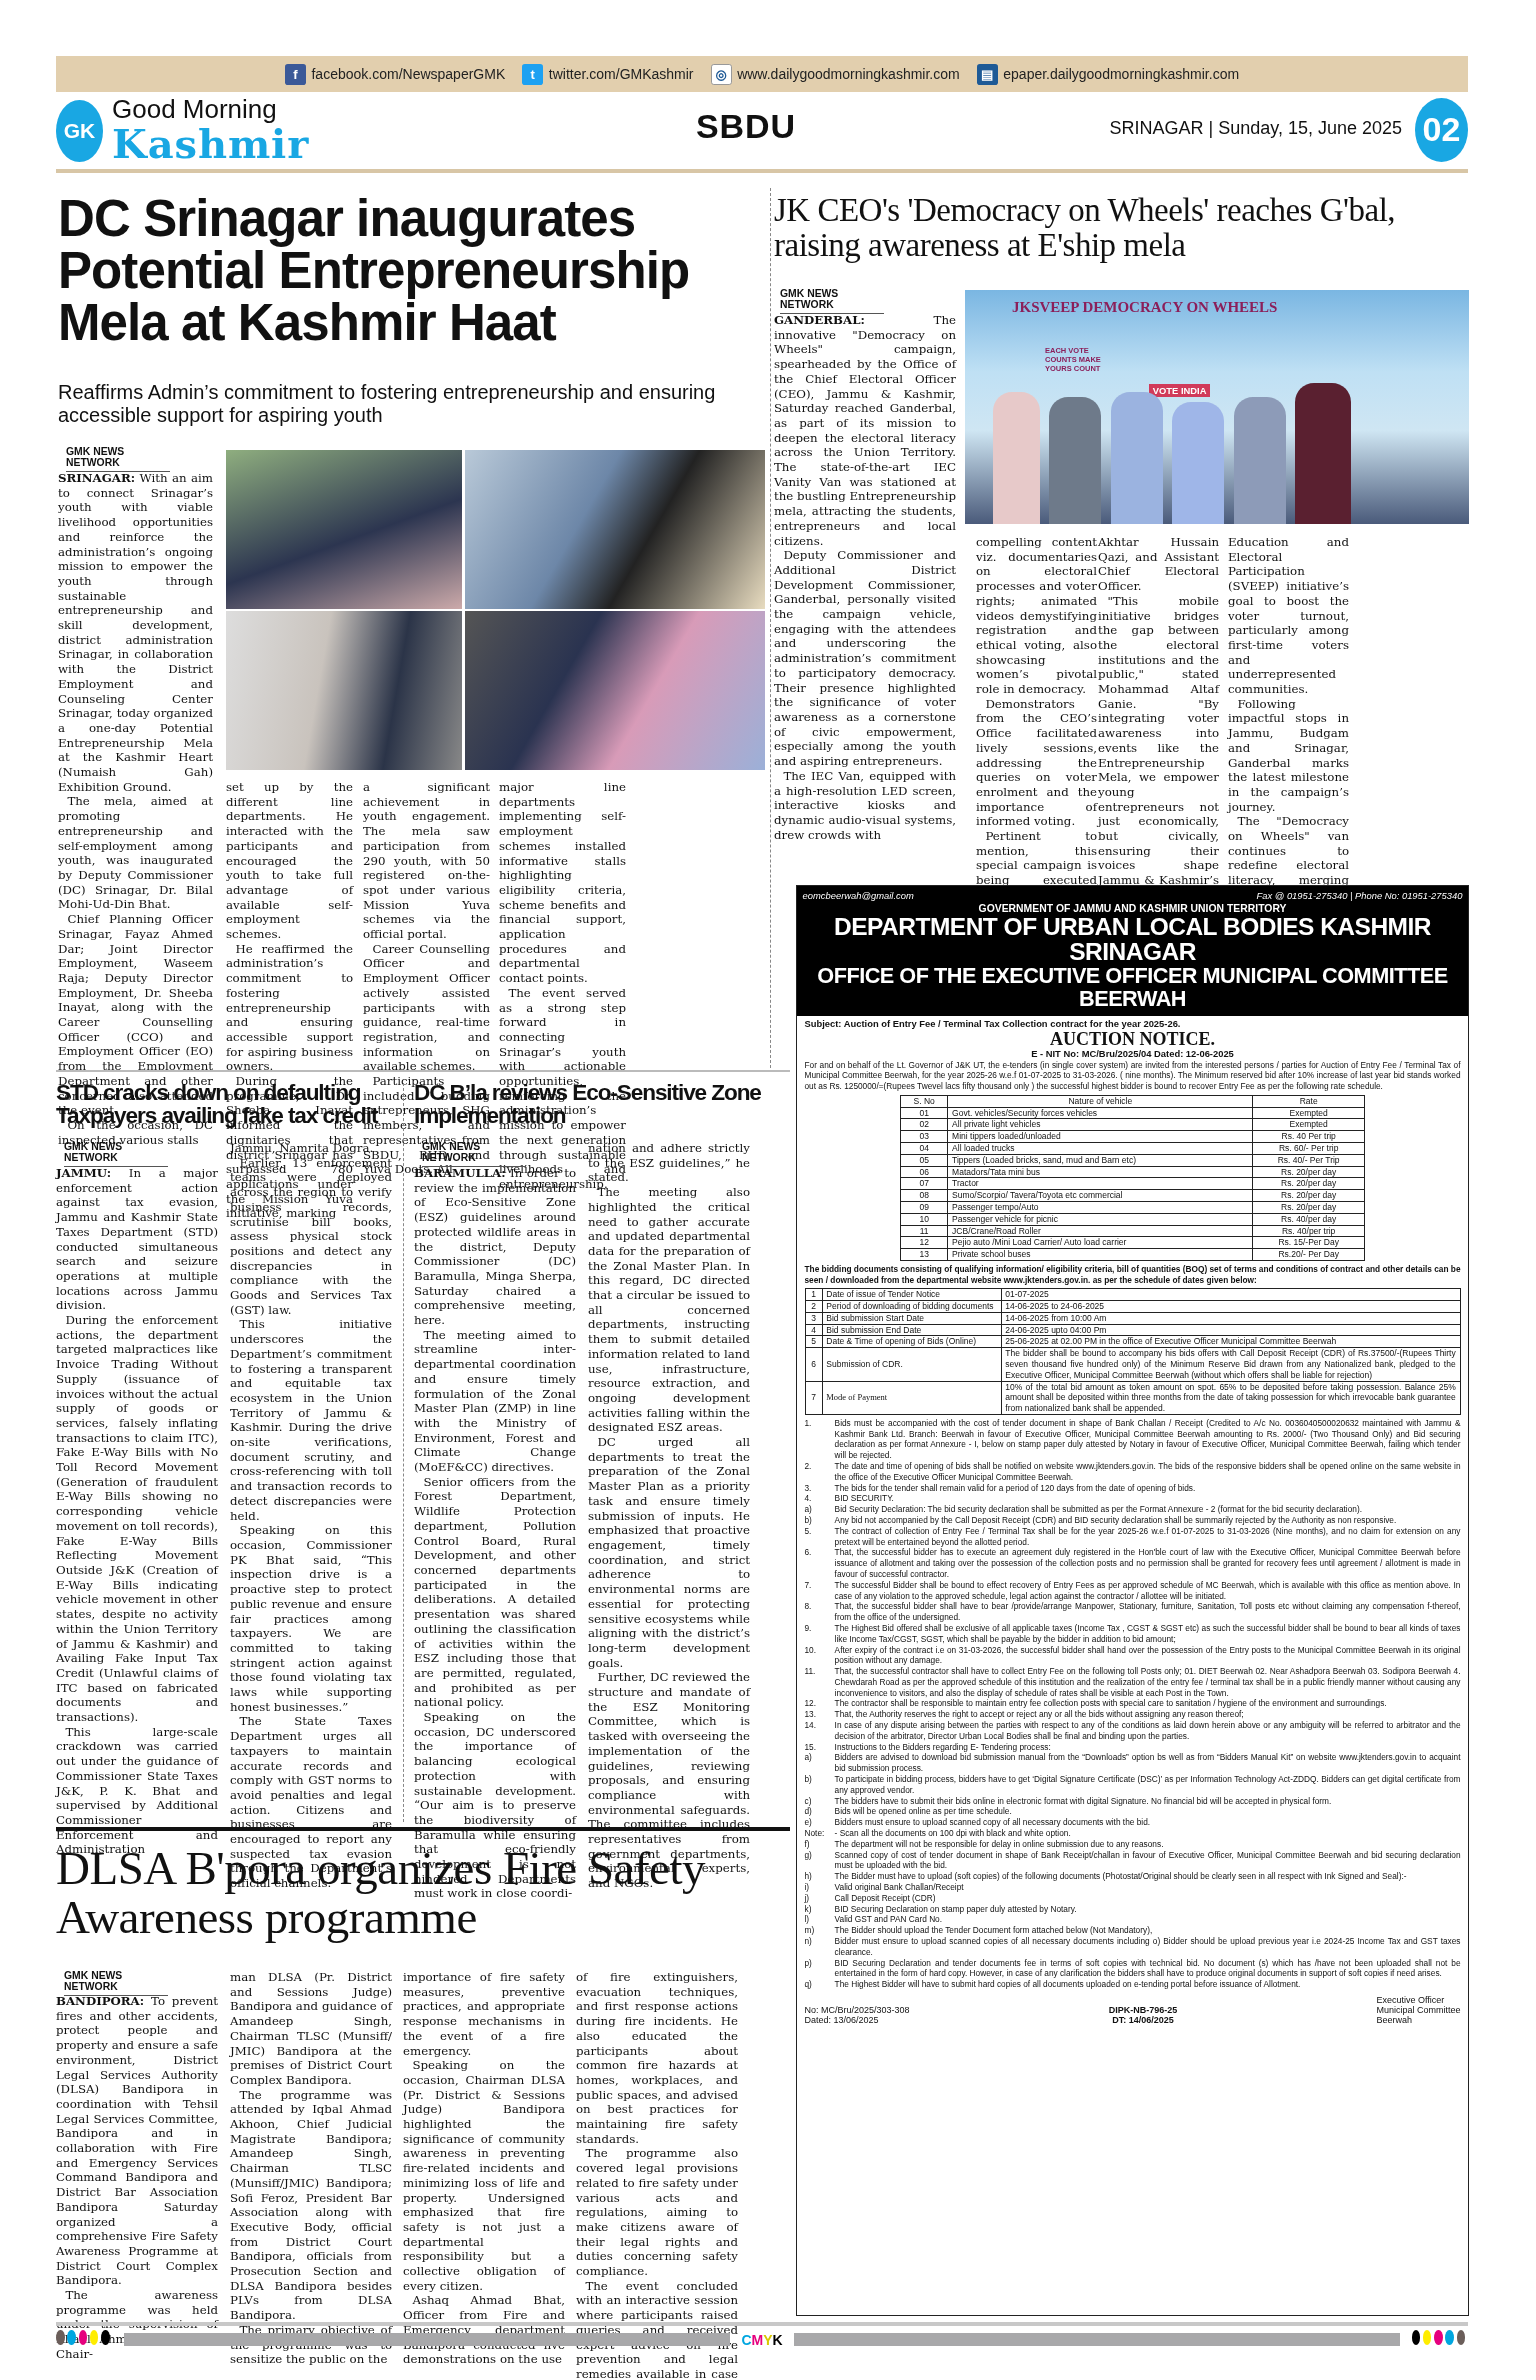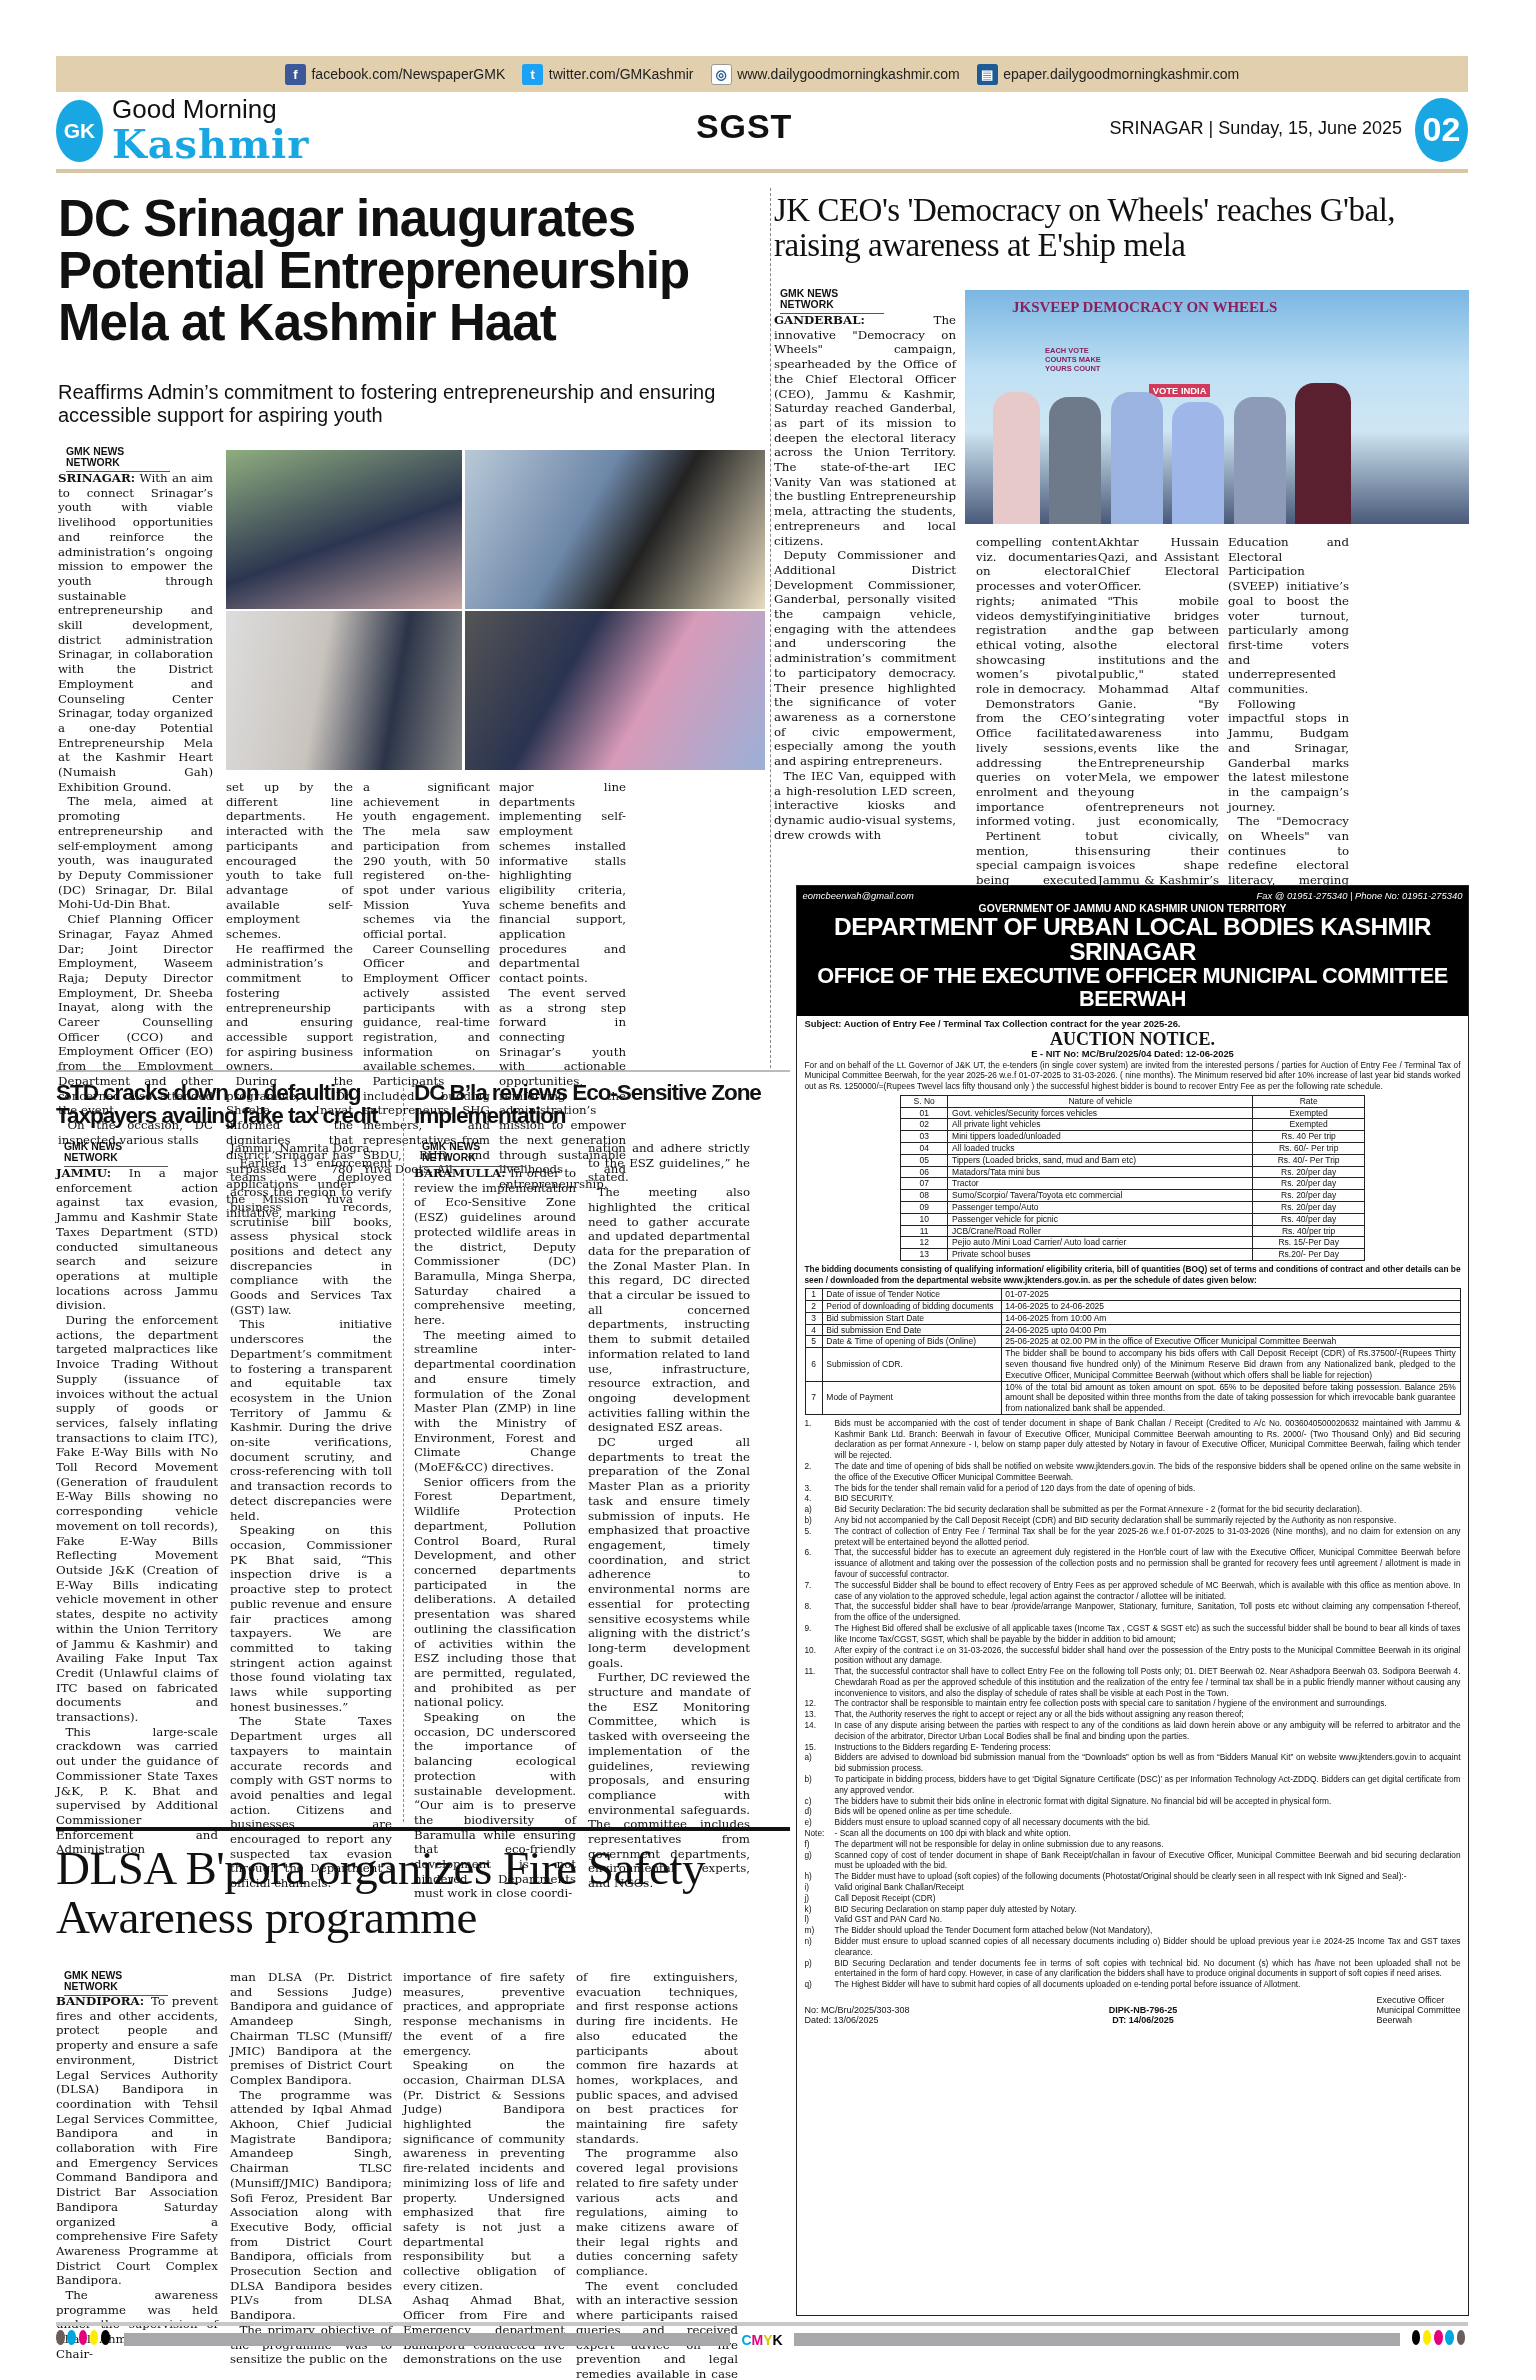--- a/index.html
+++ b/index.html
@@ -71,21 +71,21 @@
   <div class="soc-item">
       <span class="soc-ic" style="background:#1e5a96">▤</span>
       <span>epaper.dailygoodmorningkashmir.com</span>
     </div>
 </div>
 
 <div class="abs mast">
   <div class="abs logo-circle">GK</div>
   <div class="abs logo-gm">Good Morning</div>
   <div class="abs logo-k">Kashmir</div>
-  <div class="abs news-title">SGST</div>
+  <div class="abs news-title">SBDU</div>
   <div class="abs dateline">
     <span>SRINAGAR</span>
     <span>|</span>
     <span>Sunday, 15, June 2025</span>
   </div>
   <div class="abs pagenum">02</div>
 </div>
 <div class="abs mast-rule"></div>
 
 <div class="abs h-sans" style="left:58px;top:193px;width:706px;font-size:51px">DC Srinagar inaugurates Potential Entrepreneurship Mela at Kashmir Haat</div>
@@ -332,21 +332,21 @@
             <td style="width: 179px;">Date &amp; Time of opening of Bids (Online)</td>
             <td style="text-align: justify;">25-06-2025 at 02.00 PM in the office of Executive Officer Municipal Committee Beerwah</td>
           </tr>
           <tr>
             <td style="width: 17px; text-align: center;">6</td>
             <td style="width: 179px;">Submission of CDR.</td>
             <td style="text-align: justify;">The bidder shall be bound to accompany his bids offers with Call Deposit Receipt (CDR) of Rs.37500/-(Rupees Thirty seven thousand five hundred only) of the Minimum Reserve Bid drawn from any Nationalized bank, pledged to the Executive Officer, Municipal Committee Beerwah (without which offers shall be liable for rejection)</td>
           </tr>
           <tr>
             <td style="width: 17px; text-align: center;">7</td>
-            <td style="width: 179px;">Mode of Payment</td>
+            <td style="width: 179px; font-family: Liberation Serif, serif;">Mode of Payment</td>
             <td style="text-align: justify;">10% of the total bid amount as token amount on spot. 65% to be deposited before taking possession. Balance 25% amount shall be deposited within three months from the date of taking possession for which irrevocable bank guarantee from nationalized bank shall be appended.</td>
           </tr>
         </tbody>
     </table>
     <ul class="clauses" id="clause-list">
         <li>
           <span class="k">1.</span>
           <span style="text-align: justify;">Bids must be accompanied with the cost of tender document in shape of Bank Challan / Receipt (Credited to A/c No. 0036040500020632 maintained with Jammu &amp; Kashmir Bank Ltd. Branch: Beerwah in favour of Executive Officer, Municipal Committee Beerwah amounting to Rs. 2000/- (Two Thousand Only) and Bid securing declaration as per format Annexure - I, below on stamp paper duly attested by Notary in favour of Executive Officer, Municipal Committee Beerwah, failing which tender will be rejected.</span>
         </li>
         <li>

